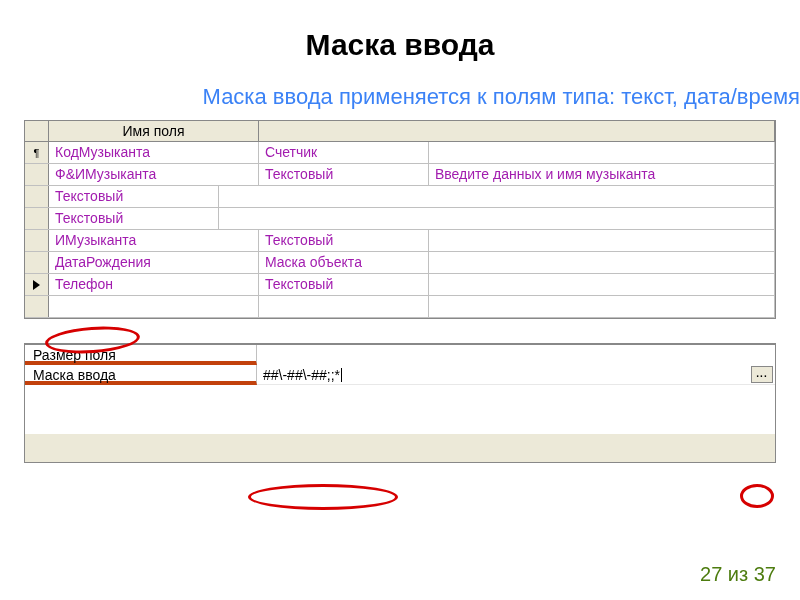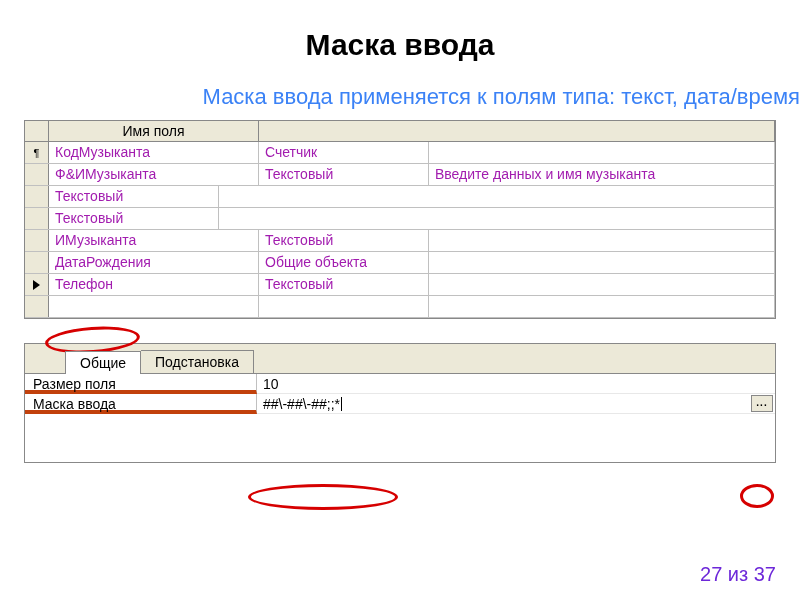--- a/index.html
+++ b/index.html
@@ -177,21 +177,21 @@
     text-align: center;
     line-height: 14px;
     cursor: pointer;
     letter-spacing: 1px;
   }
   .page-counter {
     position: absolute;
     bottom: 14px;
     right: 24px;
     font-size: 20px;
-    color: #6d28d9;
+    color: #4d7c0f;
   }
 </style>
 </head>
 <body>
 
 <div class="slide-title">Маска ввода</div>
 <div class="slide-subtitle">Маска ввода применяется к полям типа: текст, дата/время</div>
 
 <div class="table-viewport">
   <div class="grid-header">
@@ -227,49 +227,44 @@
       </div>
       <div class="grid-row">
         <div class="row-selector-cell"></div>
         <div class="cell col-name">ИМузыканта</div>
         <div class="cell col-type">Текстовый</div>
         <div class="cell col-desc"></div>
       </div>
       <div class="grid-row">
         <div class="row-selector-cell"></div>
         <div class="cell col-name">ДатаРождения</div>
-        <div class="cell col-type">Общие объекта</div>
+        <div class="cell col-type">Маска объекта</div>
         <div class="cell col-desc"></div>
       </div>
       <div class="grid-row">
         <div class="row-selector-cell">
           <span class="arrow-icon"></span>
         </div>
         <div class="cell col-name">Телефон</div>
         <div class="cell col-type">Текстовый</div>
         <div class="cell col-desc"></div>
       </div>
       <div class="grid-row">
         <div class="row-selector-cell"></div>
         <div class="cell col-name"></div>
         <div class="cell col-type"></div>
         <div class="cell col-desc"></div>
       </div>
     </div>
 </div>
 
 <div class="properties-panel">
-  <div class="tabs-row">
-    <div class="tab active">Общие</div>
-    <div class="tab inactive">Подстановка</div>
-  </div>
   <div class="tab-body">
     <div class="prop-row">
       <div class="prop-label">Размер поля</div>
-      <div class="prop-value">10</div>
     </div>
     <div class="prop-row">
       <div class="prop-label">Маска ввода</div>
       <div class="prop-value">
         <span class="mask-value-wrap">
           <span>##\-##\-##;;*</span>
             <span class="text-cursor"></span>
         </span>
         <div class="builder-btn">...</div>
       </div>

